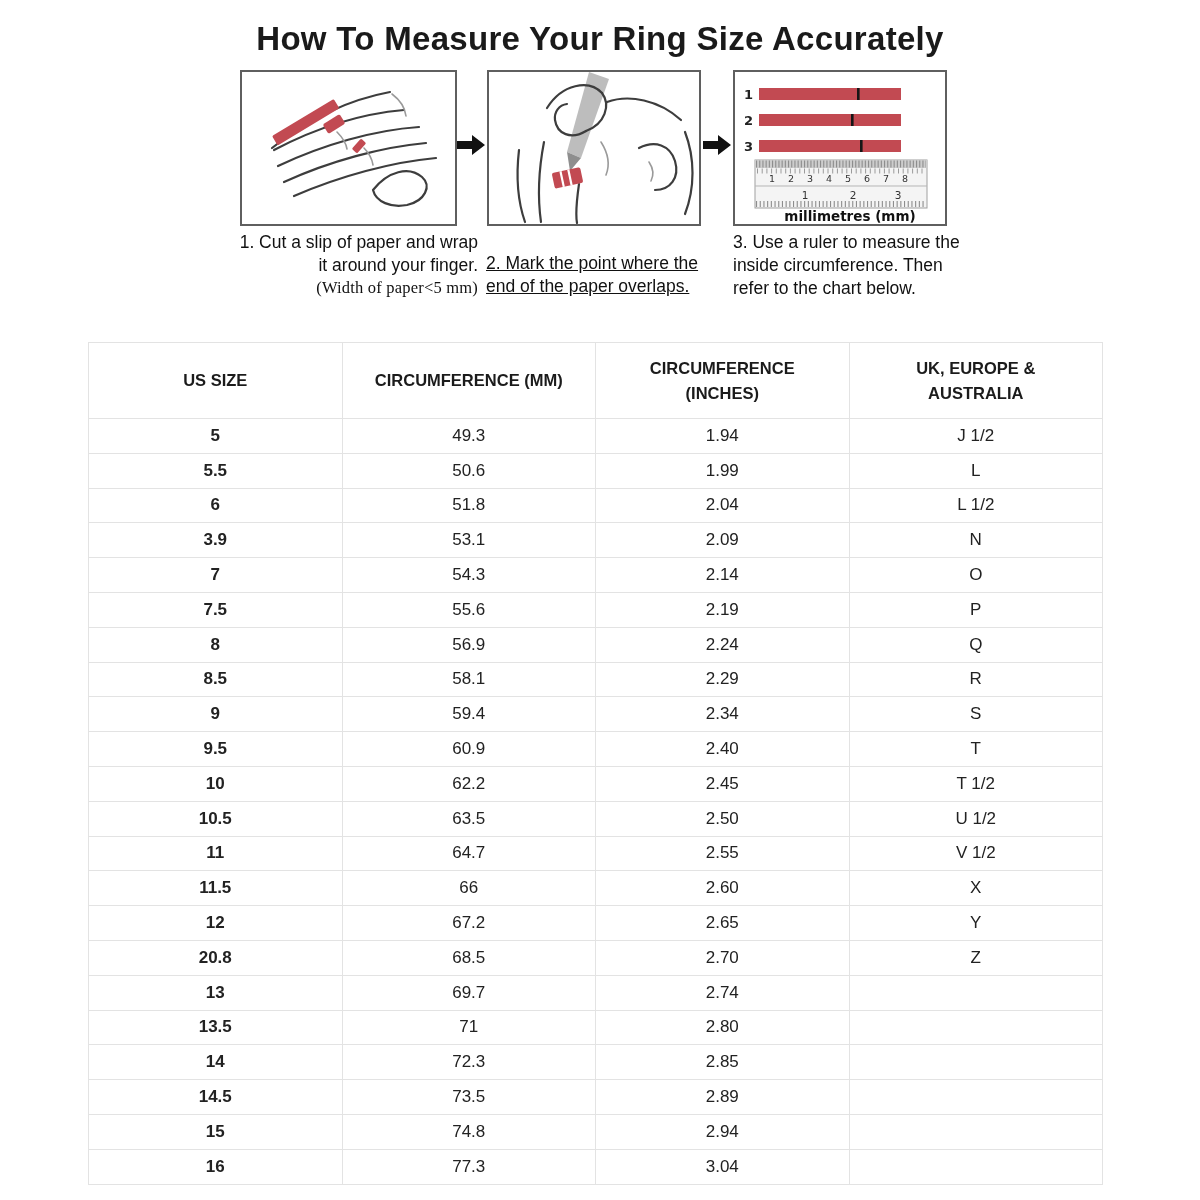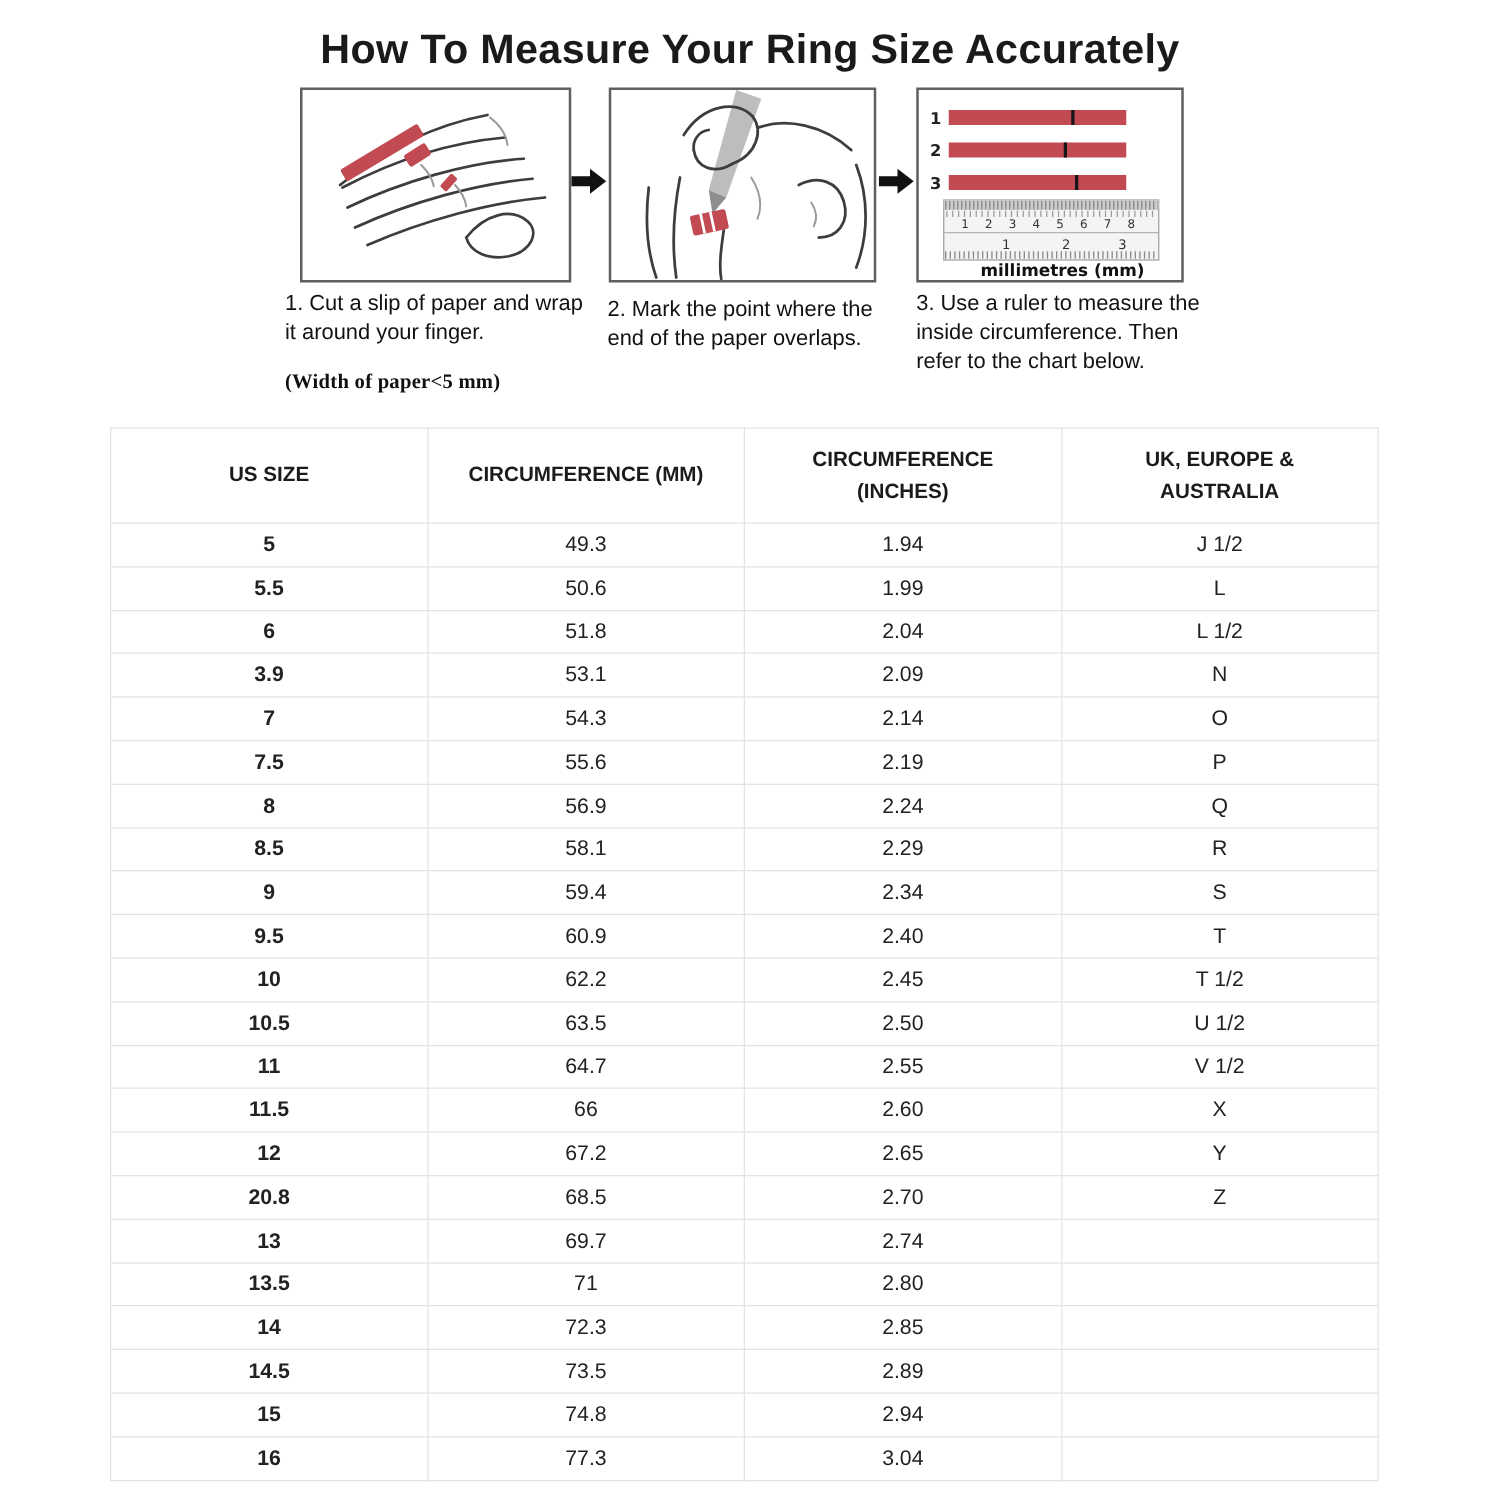--- a/index.html
+++ b/index.html
@@ -15,26 +15,26 @@
     position:absolute;top:70px;height:156px;border:2px solid #5f5f5f;
     background:#fff;box-sizing:border-box;
   }
   #box1{left:240px;width:217px;}
   #box2{left:487px;width:214px;}
   #box3{left:733px;width:214px;}
   .arrow{position:absolute;top:134px;width:28px;height:22px;}
   #arrow1{left:457px;}
   #arrow2{left:703px;}
   .step{position:absolute;font-size:17.5px;line-height:1.32;color:#111;}
-  #step1{left:228px;top:231px;width:250px;}
-  #step2{left:486px;top:236px;width:222px;}
+  #step1{left:228px;top:231px;width:250px;text-align:right;}
+  #step2{left:486px;top:252px;width:222px;text-decoration:underline;}
   #step3{left:733px;top:231px;width:232px;}
   .step-note{
-    display:block;font-family:"Liberation Serif",serif;font-weight:bold;
-    font-size:16.5px;margin-top:17px;letter-spacing:.2px;
+    display:block;font-family:"Liberation Serif",serif;font-weight:normal;
+    font-size:16.5px;margin-top:0;letter-spacing:.2px;
   }
   table.size-chart{
     position:absolute;left:88px;top:342px;width:1015px;
     border-collapse:collapse;table-layout:fixed;
   }
   .size-chart th,.size-chart td{
     border:1px solid #e3e3e3;text-align:center;vertical-align:middle;
     padding:0;font-size:17px;color:#222;overflow:hidden;white-space:nowrap;
   }
   .size-chart th{

